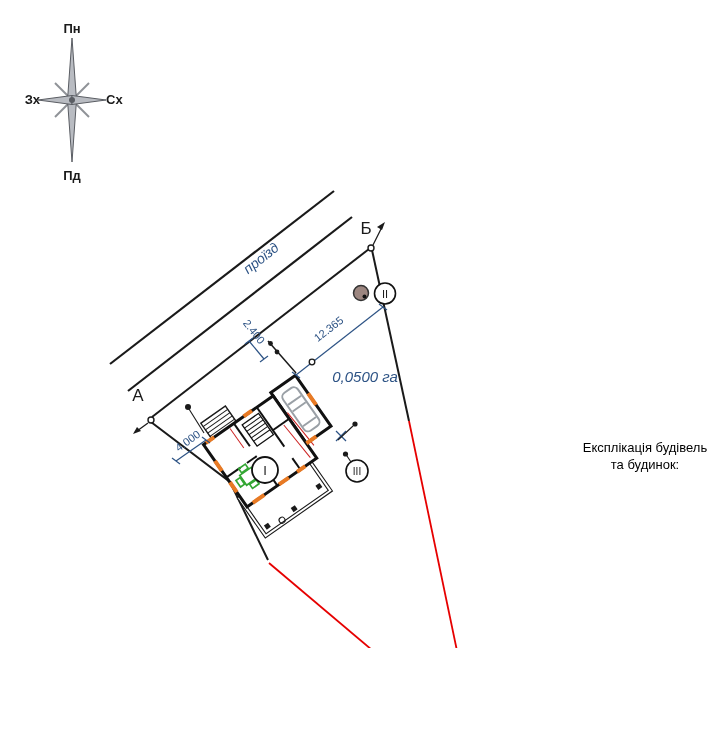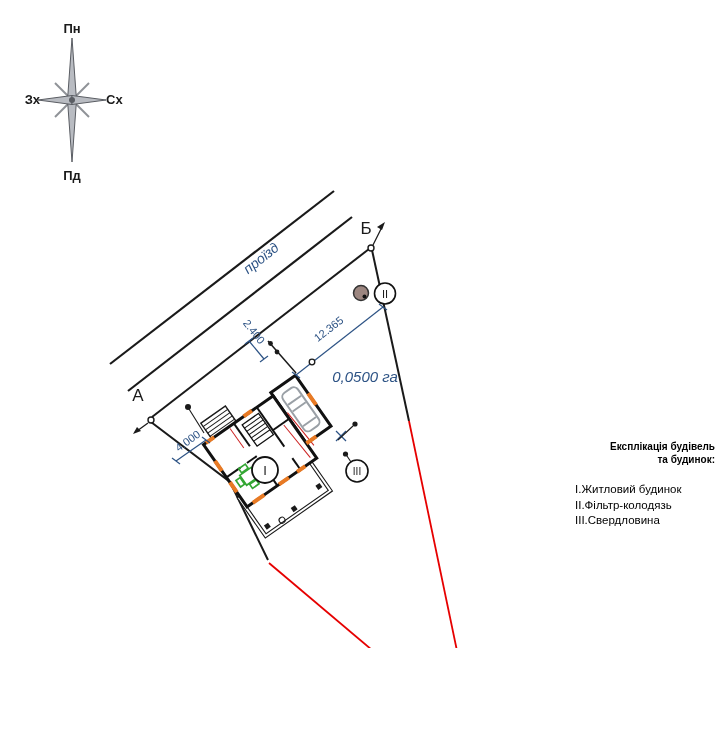--- a/index.html
+++ b/index.html
@@ -7,21 +7,21 @@
          font-family:"Liberation Sans", sans-serif;}
   svg{position:absolute;left:0;top:0;}
   text{font-family:"Liberation Sans", sans-serif;}
   .compass-label{font-size:13px;font-weight:bold;fill:#1a1a1a;}
   .corner-label{font-size:17px;fill:#1a1a1a;}
   .dim-text{font-size:11px;fill:#2d5385;}
   .road-text{font-size:14px;font-style:italic;fill:#2d5385;}
   .area-text{font-size:15px;font-style:italic;fill:#2d5385;}
   .marker-text{fill:#1a1a1a;}
   .legend{position:absolute;left:575px;top:440px;width:140px;color:#000;}
-  .legend-title{font-size:10px;font-weight:bold;text-align:right;line-height:1.3;}
+  .legend-title{font-size:13px;font-weight:normal;text-align:center;line-height:1.3;}
   .legend-items{margin-top:16px;font-size:11.5px;line-height:1.36;}
   .legend-items div{white-space:nowrap;}
 </style>
 </head>
 <body>
 
 <div class="stage">
 <svg width="720" height="750" viewBox="0 0 720 750">
 
   <g>
@@ -196,19 +196,14 @@
     <circle cx="265" cy="470" r="13" fill="#fff" stroke="#111" stroke-width="1.8"></circle>
     <text class="marker-text" x="265" y="475" font-size="13" text-anchor="middle">I</text>
   </g>
 </svg>
 
   <div class="legend">
     <div class="legend-title">
       <div>Експлікація будівель</div>
       <div>та будинок:</div>
     </div>
-    <div class="legend-items">
-      <div>І.Житловий будинок</div>
-      <div>ІІ.Фільтр-колодязь</div>
-      <div>ІІІ.Свердловина</div>
-    </div>
   </div>
 </div>
 
 </body></html>

